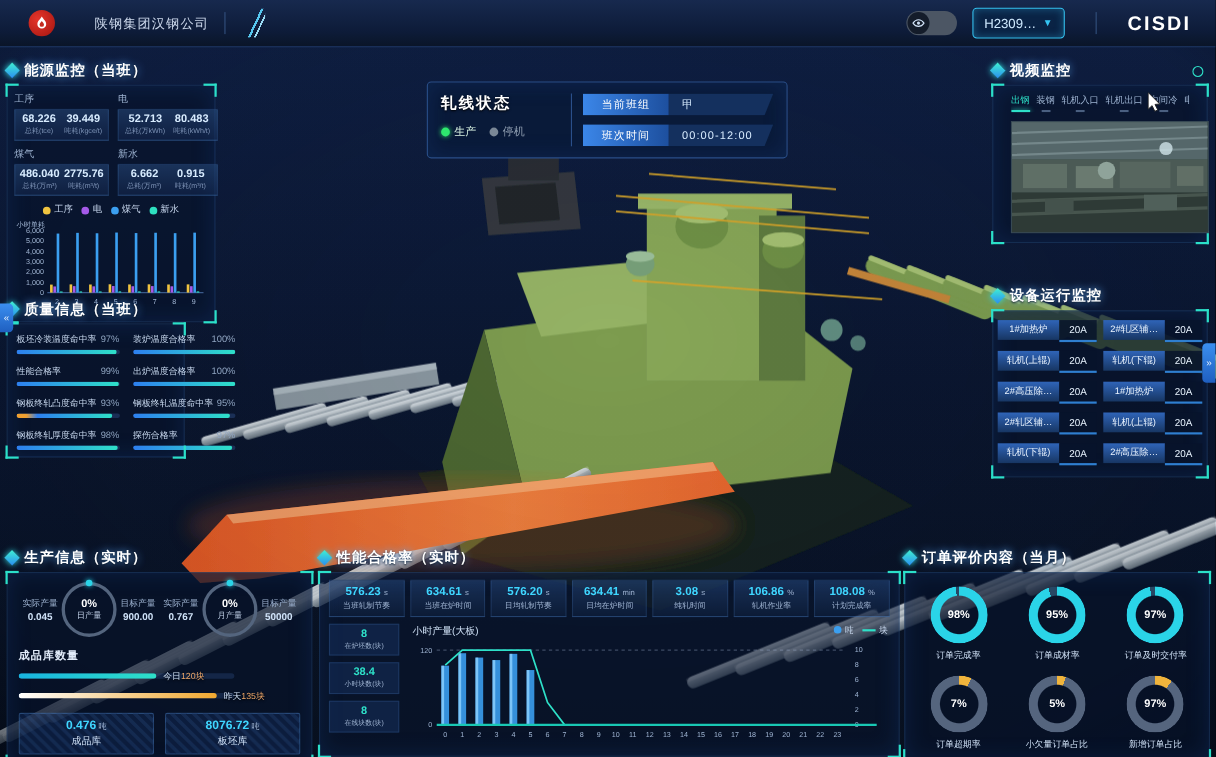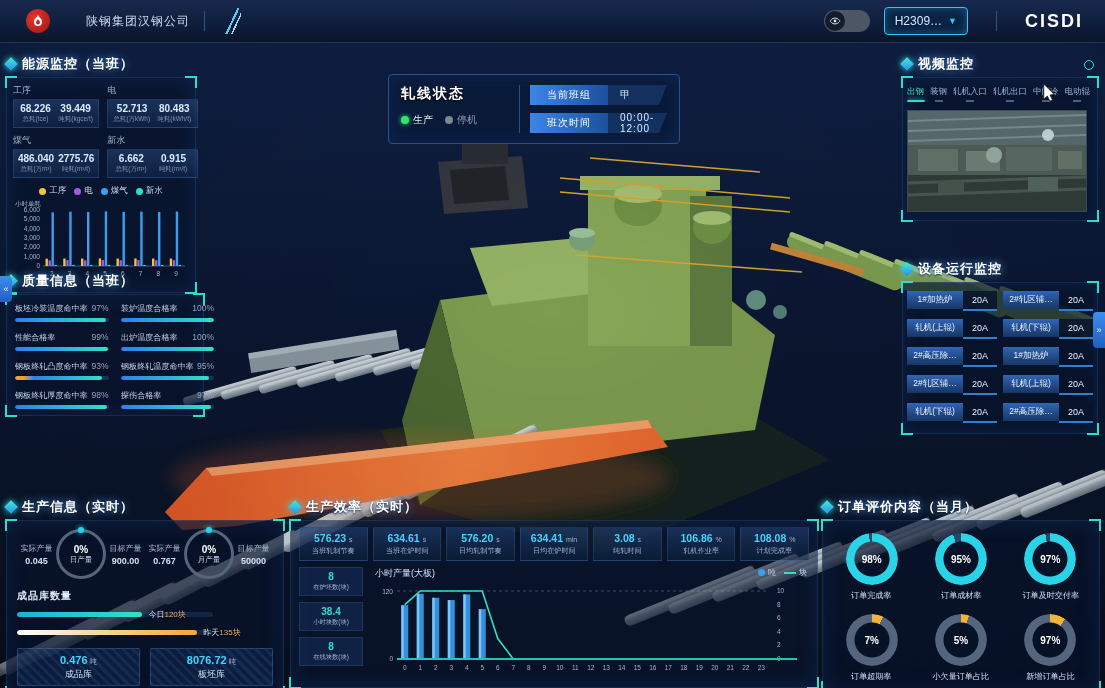--- a/index.html
+++ b/index.html
@@ -46,45 +46,45 @@
   .egrid{display:grid;grid-template-columns:1fr 1fr;gap:6px 8px;}
   .eg-name{font-size:9px;color:#9fb4d2;margin-bottom:2px;}
   .eg-card{display:flex;background:linear-gradient(180deg,rgba(46,86,140,.45),rgba(22,44,86,.45));border:1px solid rgba(90,150,220,.18);padding:3px 4px;gap:4px;}
   .eg-col{flex:1;text-align:center;}
   .eg-v{font-size:10px;font-weight:bold;color:#d8ecff;}
   .eg-u{font-size:7px;color:#7e93b6;transform:scale(.92);white-space:nowrap;}
   .eleg{display:flex;justify-content:center;gap:8px;margin:7px 0 1px;}
   .eleg .li{display:flex;align-items:center;gap:3px;font-size:8.5px;color:#c6d6ec;}
   .eleg .dot{width:7px;height:7px;border-radius:50%;}
   
-  #quality{left:6px;top:271px;width:198px;}
+  #quality{left:6px;top:271px;width:162px;}
   #quality .p-box{padding:8px 8px 6px;display:grid;grid-template-columns:1fr 1fr;gap:10px 12px;}
   .q-item .q-top{display:flex;justify-content:space-between;align-items:baseline;}
   .q-lb{font-size:8.5px;color:#c8d8ee;white-space:nowrap;transform-origin:left;transform:scale(.95);}
   .q-val{font-size:8.5px;color:#8fa4c0;}
   .q-track{height:4px;background:rgba(40,70,120,.55);border-radius:2px;margin-top:3px;overflow:hidden;}
   .q-fill{height:100%;border-radius:2px;background:linear-gradient(90deg,#2d7ff0,#2ee0c8);}
   .q-fill.accent{background:linear-gradient(90deg,#f0a030 0 10%,#2d7ff0 22%,#2ee0c8);}
   
-  #linestatus{left:388px;top:74px;width:292px;border-radius:31px;}
+  #linestatus{left:388px;top:74px;width:328px;border-radius:31px;}
   #linestatus .p-box{border-radius:4px;border:1px solid #2a4f8a;background:rgba(9,26,56,.82);padding:10px 12px;display:flex;}
   #linestatus .p-box::before{display:none;}
   .ls-left{width:108px;}
   .ls-title{font-size:14px;font-weight:bold;color:#fff;letter-spacing:2px;text-shadow:0 1px 2px #000;}
   .ls-leg{display:flex;gap:12px;margin-top:10px;}
   .ls-leg .li{display:flex;align-items:center;gap:4px;font-size:10px;}
   .ls-leg .dot{width:8px;height:8px;border-radius:50%;}
   .ls-sep{width:1px;background:#2a4f8a;margin:0 10px;}
   .ls-rows{flex:1;display:flex;flex-direction:column;gap:8px;justify-content:center;}
   .ls-row{display:flex;height:20px;clip-path:polygon(0 0,100% 0,calc(100% - 8px) 100%,0 100%);}
   .ls-row .lb{width:78px;background:linear-gradient(90deg,#3b86e8,#1d4f9e);color:#fff;font-size:10px;display:flex;align-items:center;justify-content:center;letter-spacing:1px;}
   .ls-row .vl{flex:1;background:#14305e;color:#d8ecff;font-size:10px;display:flex;align-items:center;padding-left:12px;letter-spacing:1px;}
   
   #video{left:902px;top:54px;width:196px;}
-  #video .p-box{padding:8px 4px 8px;}
+  #video .p-box{padding:8px 16px 8px;}
   .v-tabs{display:flex;gap:6px;overflow:hidden;margin-bottom:8px;}
   .v-tab{font-size:8.5px;color:#9fb4d2;white-space:nowrap;cursor:pointer;padding-bottom:4px;position:relative;flex:none;}
   .v-tab::after{content:"";position:absolute;left:50%;transform:translateX(-50%);bottom:0;width:8px;height:2px;background:#4a5f80;}
   .v-tab.active{color:#2ee0c8;}
   .v-tab.active::after{width:100%;background:#2ee0c8;box-shadow:0 0 5px #2ee0c8;}
   .v-frame{width:178px;height:100px;background:#222c2e;position:relative;overflow:hidden;border:1px solid rgba(120,160,200,.25);}
   
   #equip{left:902px;top:259px;width:196px;}
   #equip .p-box{padding:8px 5px 10px;display:flex;flex-direction:column;gap:8px;}
   .eq-row{display:flex;gap:6px;justify-content:center;}
@@ -796,21 +796,21 @@
     <div class="v">8076.72<small>吨</small></div>
             <div class="l">板坯库</div>
           </div>
         </div>
     </div>
   </div>
 
   <div id="eff" class="panel">
     <div class="p-head">
         <span class="p-diamond"></span>
-      <span class="p-title">生产效率（实时）</span>
+      <span class="p-title">性能合格率（实时）</span>
       </div>
     <div class="p-box">
       <div class="ef-cards">
           <div class="ef-card">
     <div class="ef-v">576.23 <small>s</small></div>
             <div class="ef-l">当班轧制节奏</div>
           </div>
           <div class="ef-card">
     <div class="ef-v">634.61 <small>s</small></div>
             <div class="ef-l">当班在炉时间</div>

